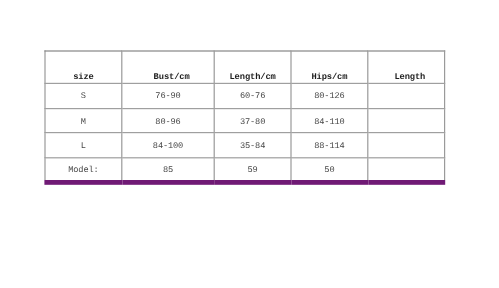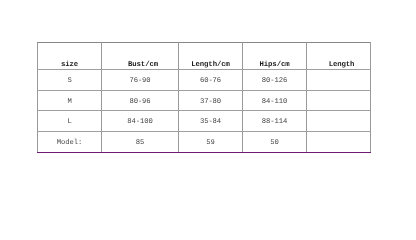--- a/index.html
+++ b/index.html
@@ -66,21 +66,21 @@
     color: #474747;
     letter-spacing: -0.1px;
     padding-top: 2px;
   }
 
   
   table.size-table th.nudge-right { padding-left: 6px; }
 
   
   table.size-table tr:first-child th { border-top: 1px solid #878787; }
-  table.size-table tr:last-child td { border-bottom: 1px solid #701a75; }
+  table.size-table tr:last-child td { border-bottom: 4px solid #701a75; }
 
   
   .rule-mask {
     position: absolute;
     background: #ffffff;
     pointer-events: none;
   }
   .rule-mask.gap-146 {
     left: 347px; top: 145px; width: 19px; height: 2px;
     background: linear-gradient(to right, #fff 0%, #fff 84%, rgba(255,255,255,.55) 100%);

